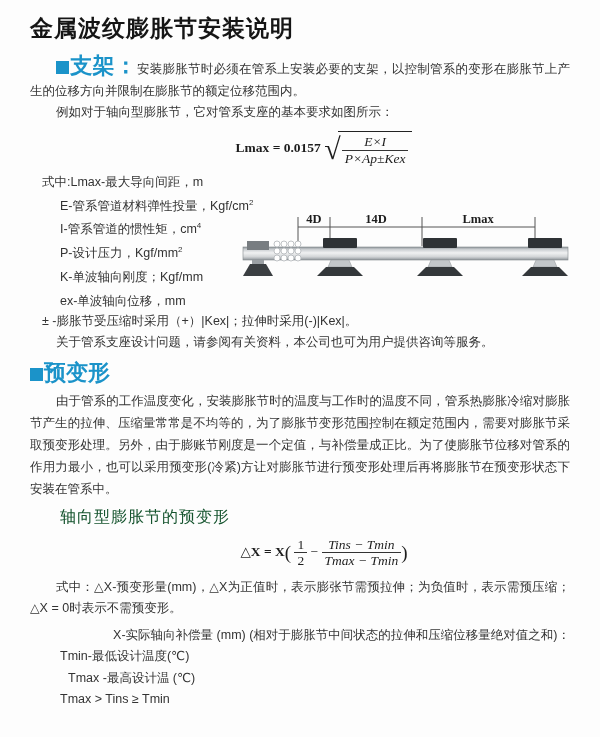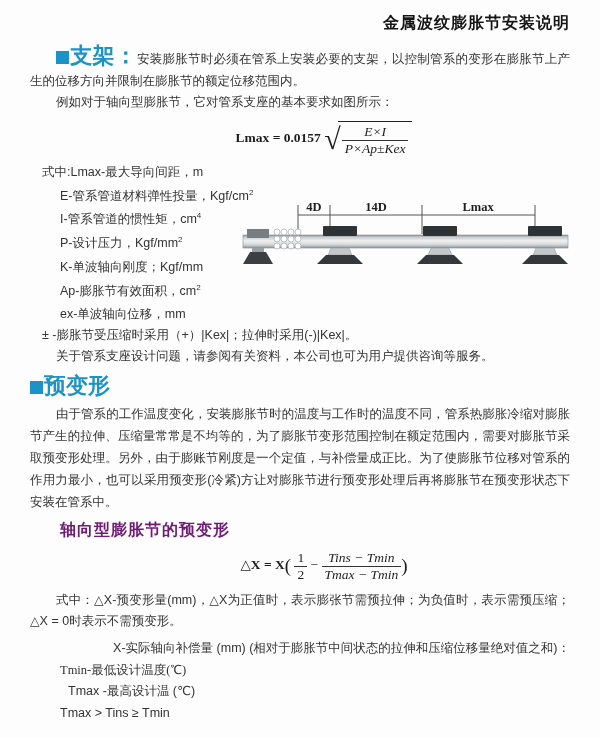--- a/index.html
+++ b/index.html
@@ -4,52 +4,52 @@
 <style>
   html,body{margin:0;padding:0;background:#e9e9e9;}
   .page{
     width:600px;height:737px;box-sizing:border-box;
     background:#fdfdfd;position:relative;overflow:hidden;
     padding:0 30px;margin:0 auto;
     font-family:"Liberation Sans","DejaVu Sans",sans-serif;
     color:#333;font-size:12.5px;
   }
   .title{
-    font-size:16px;font-weight:bold;color:#151515;
-    text-align:right;margin:0;padding-top:13px;letter-spacing:1px;
+    font-size:23px;font-weight:bold;color:#151515;
+    text-align:left;margin:0;padding-top:13px;letter-spacing:1px;
   }
   p{margin:0;}
   .para{line-height:21px;text-align:justify;}
   .indent{text-indent:26px;}
   .sec-head-row{margin-top:12px;line-height:22px;}
   .sec-square{
     display:inline-block;width:13px;height:13px;background:#1b93c9;
     margin-right:1px;vertical-align:-1px;
   }
   .sec-head{font-size:22px;font-weight:bold;color:#1b93c9;}
-  .sub-head{font-size:16px;font-weight:bold;color:#701a75;letter-spacing:1px;}
+  .sub-head{font-size:16px;font-weight:normal;color:#14532d;letter-spacing:1px;}
   .var-line{line-height:20.6px;}
   .ml12{margin-left:12px;}
   .ml30{margin-left:30px;}
   sup{font-size:8px;}
   
   .formula{
     text-align:center;font-family:"Liberation Serif","DejaVu Serif",serif;
     color:#1d1d1d;font-size:13.5px;
   }
   .f-bold{font-weight:bold;margin-left:48px;}
   .frac{display:inline-block;vertical-align:middle;text-align:center;line-height:1.15;}
   .frac .num{display:block;padding:0 3px;}
   .frac .den{display:block;border-top:1px solid #333;padding:0 3px;}
   .ital{font-style:italic;}
   .sqrt{display:inline-block;vertical-align:middle;white-space:nowrap;}
   .sqrt .sign{font-size:30px;font-weight:normal;vertical-align:middle;margin-right:-3px;}
   .radicand{display:inline-block;border-top:1.4px solid #222;padding:2px 4px 0 4px;vertical-align:middle;}
   .paren{font-size:19px;vertical-align:middle;font-weight:normal;}
-  .diagram-wrap{position:absolute;left:0;top:196px;width:600px;height:80px;}
+  .diagram-wrap{position:absolute;left:0;top:208px;width:600px;height:80px;}
 </style>
 </head>
 <body>
 
 <div class="page">
 
   <h1 class="title">金属波纹膨胀节安装说明</h1>
 
   <p class="para indent sec-head-row" style="margin-top:11px;">
     <span class="sec-square"></span><span class="sec-head">支架：</span><span>安装膨胀节时必须在管系上安装必要的支架，以控制管系的变形在膨胀节上产生的位移方向并限制在膨胀节的额定位移范围内。</span>
@@ -59,21 +59,20 @@
   <div class="formula" style="margin-top:8px;height:36px;">
     <span class="f-bold">Lmax = 0.0157</span>
     <span class="sqrt"><span class="sign">√</span><span class="radicand"><span class="frac ital"><span class="num">E×I</span><span class="den">P×Ap±Kex</span></span></span></span>
   </div>
 
   <p class="var-line ml12" style="margin-top:5px;">式中:Lmax-最大导向间距，m</p>
   <p class="var-line ml30"><span>E-管系管道材料弹性投量，Kgf/cm</span><sup>2</sup></p>
   <p class="var-line ml30"><span>I-管系管道的惯性矩，cm</span><sup>4</sup></p>
   <p class="var-line ml30"><span>P-设计压力，Kgf/mm</span><sup>2</sup></p>
   <p class="var-line ml30"><span>K-单波轴向刚度；Kgf/mm</span><sup></sup></p>
-  <p class="var-line ml30"><span>Ap-膨胀节有效面积，cm</span><sup>2</sup></p>
   <p class="var-line ml30"><span>ex-单波轴向位移，mm</span><sup></sup></p>
   <p class="var-line ml12">± -膨胀节受压缩时采用（+）|Kex|；拉伸时采用(-)|Kex|。</p>
   <p class="var-line indent">关于管系支座设计问题，请参阅有关资料，本公司也可为用户提供咨询等服务。</p>
 
   <div class="diagram-wrap">
     <svg width="600" height="80" viewBox="0 0 600 80">
       <defs>
         <linearGradient id="pipeGrad" x1="0" y1="0" x2="0" y2="1">
           <stop offset="0" stop-color="#8f959a"></stop>
           <stop offset="0.18" stop-color="#c9cdd0"></stop>
@@ -146,17 +145,17 @@
 
   <div class="formula" style="margin-top:9px;height:34px;">
     <span class="f-bold">△X = X</span><span class="paren">(</span>
     <span class="frac"><span class="num">1</span><span class="den">2</span></span>
     <span>−</span>
     <span class="frac ital"><span class="num">Tins − Tmin</span><span class="den">Tmax − Tmin</span></span><span class="paren">)</span>
   </div>
 
   <p class="para indent" style="margin-top:6px;">式中：△X-预变形量(mm)，△X为正值时，表示膨张节需预拉伸；为负值时，表示需预压缩；△X = 0时表示不需预变形。</p>
   <p class="var-line ml30" style="margin-top:6px;line-height:21.5px;text-align:right;">X-实际轴向补偿量 (mm) (相对于膨胀节中间状态的拉伸和压缩位移量绝对值之和)：</p>
-  <p class="var-line ml30" style="line-height:21.5px;font-family:Liberation Serif, serif;">Tmin-最低设计温度(℃)</p>
+  <p class="var-line ml30" style="line-height:21.5px;">Tmin-最低设计温度(℃)</p>
   <p class="var-line ml30" style="line-height:21.5px;margin-left:38px;">Tmax -最高设计温 (℃)</p>
   <p class="var-line ml30" style="line-height:21.5px;">Tmax &gt; Tins ≥ Tmin</p>
 
 </div>
 
 </body></html>

